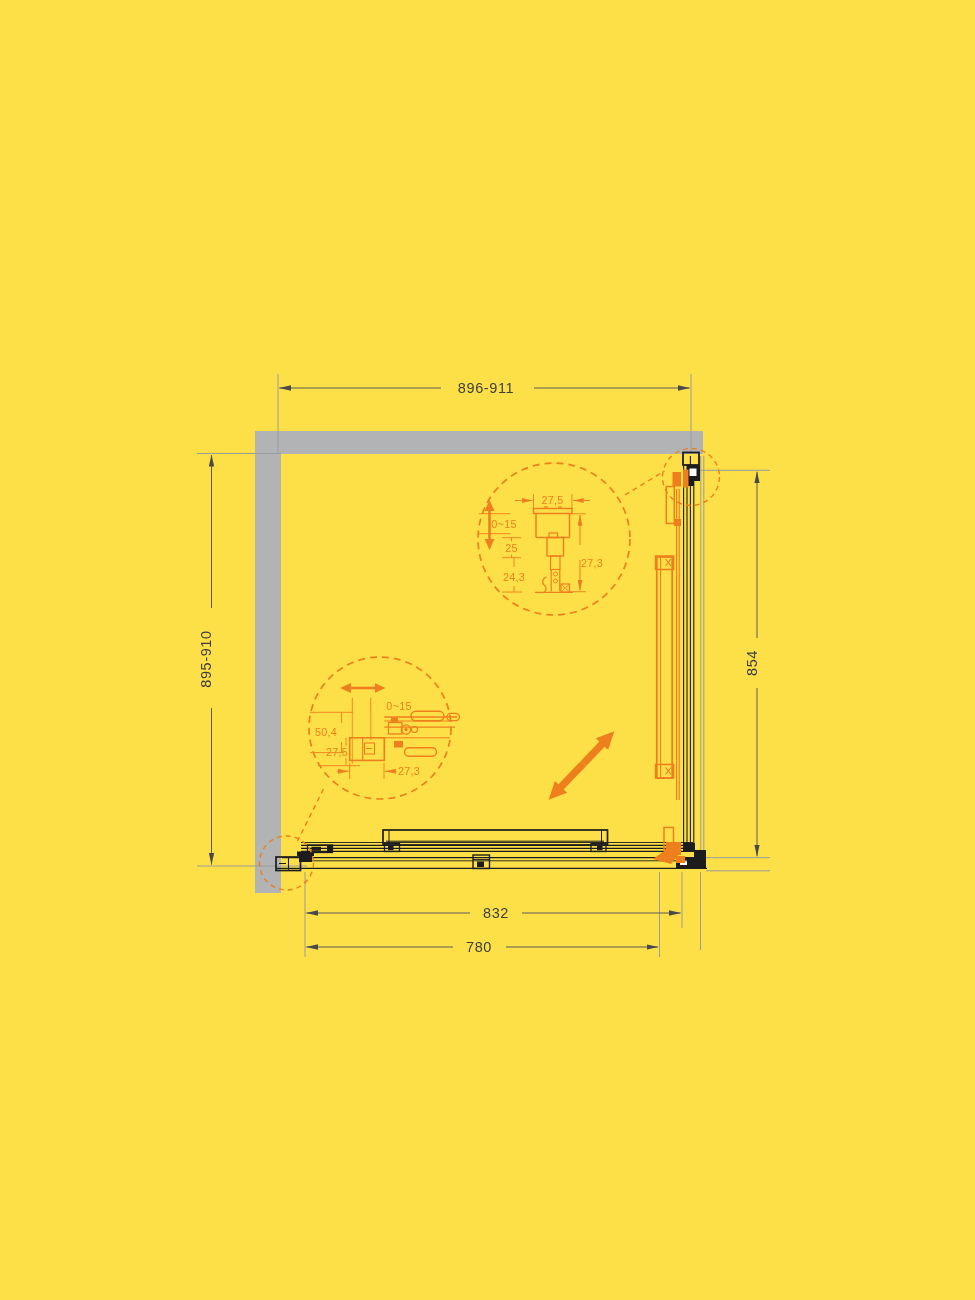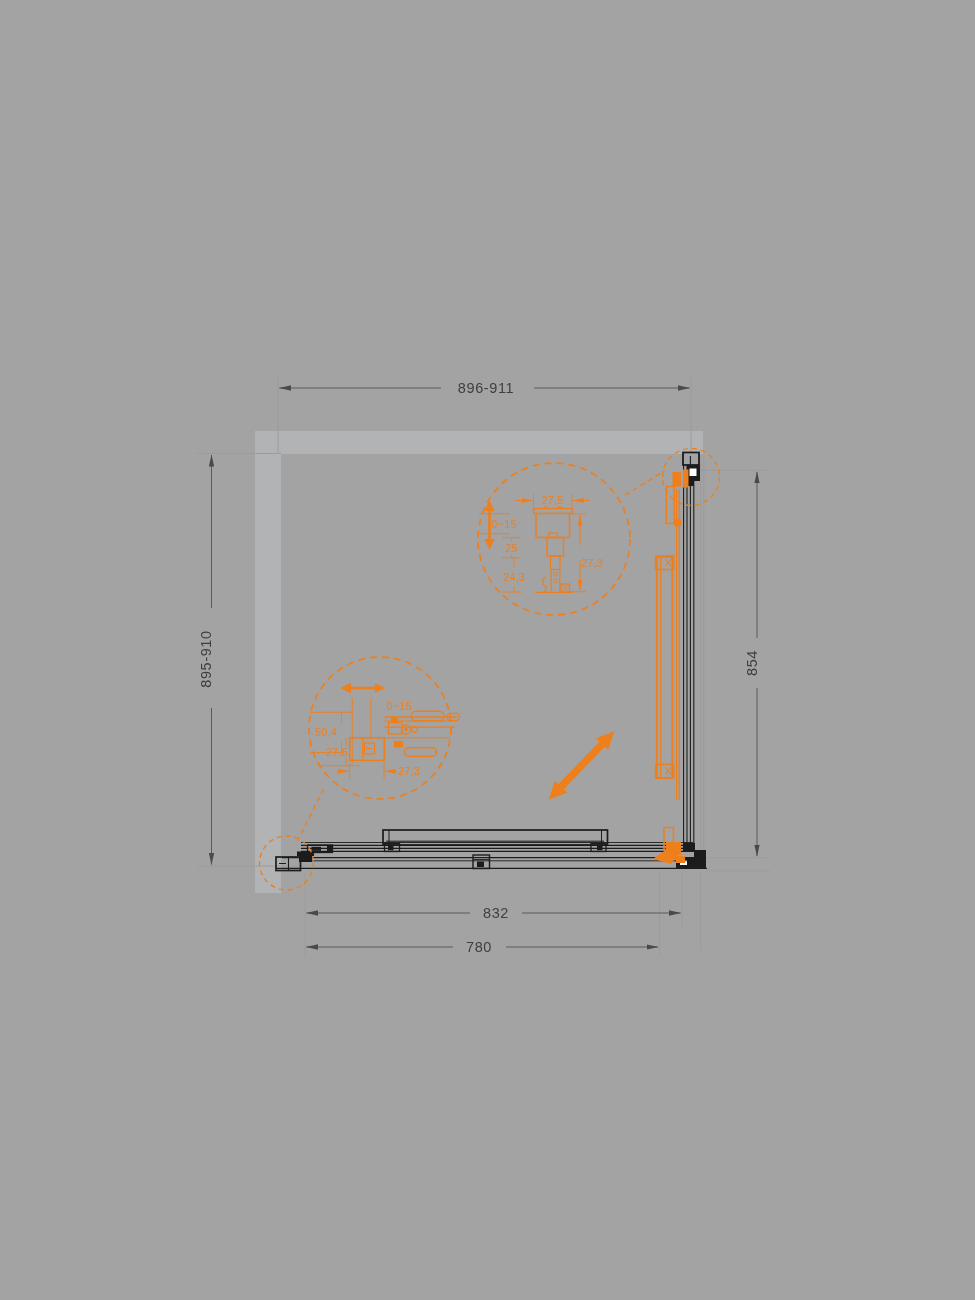--- a/index.html
+++ b/index.html
@@ -1,16 +1,16 @@
 <!DOCTYPE html>
 <html><head>
 <meta charset="utf-8">
 <style>
   html,body{margin:0;padding:0;background:#ffffff;}
-  .stage{position:relative;width:975px;height:1300px;background:#a3a3a3;overflow:hidden;
+  .stage{position:relative;width:975px;height:1300px;background:#fde047;overflow:hidden;
          font-family:"Liberation Sans", sans-serif;}
   svg{position:absolute;left:0;top:0;}
   text{font-family:"Liberation Sans", sans-serif;}
   .dimtxt{font-size:14.5px;fill:#3f3f3f;letter-spacing:0.6px;}
   .odim{font-size:10.8px;fill:#ee7f1d;letter-spacing:0.3px;}
   .dl{stroke:#5a5a5a;stroke-width:1;fill:none;}
   .ext{stroke:#9c9c9c;stroke-width:1;fill:none;}
   .blk{stroke:#1c1c1c;fill:none;}
   .blkf{fill:#1c1c1c;stroke:none;}
   .org{stroke:#ee7f1d;fill:none;}

